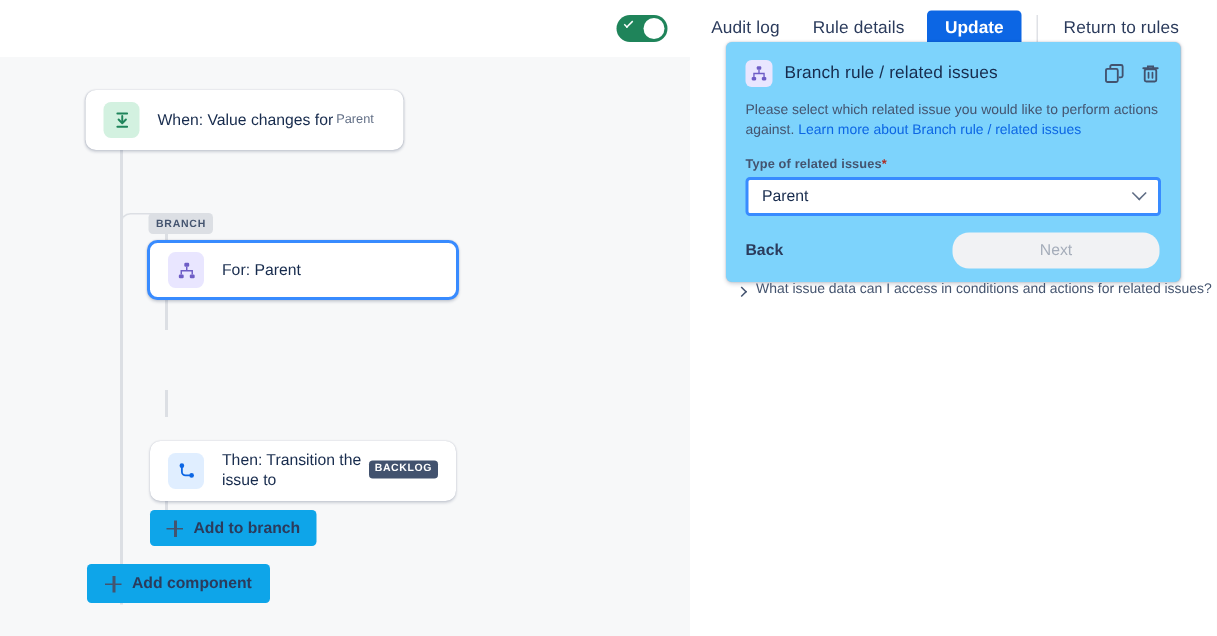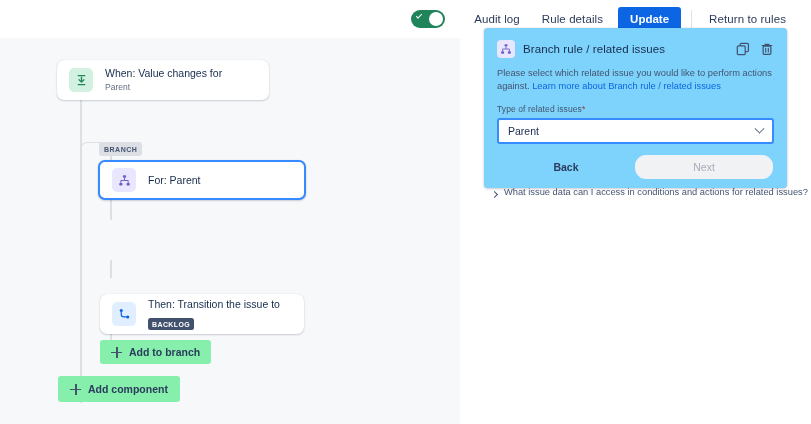--- a/index.html
+++ b/index.html
@@ -50,21 +50,21 @@
 
   .node {
     position: absolute; background: #ffffff; border-radius: 7px;
     box-shadow: 0 1px 2px rgba(9,30,66,.18), 0 0 1px rgba(9,30,66,.18);
     display: flex; align-items: center; gap: 12px; cursor: pointer;
   }
   .node .ico {
     width: 24px; height: 24px; border-radius: 5px; flex: none;
     display: flex; align-items: center; justify-content: center;
   }
-  .node .txt { display: flex; flex-direction: column; gap: 2px; min-width: 0; }
+  .node .txt { display: flex; flex-direction: row; gap: 2px; min-width: 0; }
   .node .t1 { font-size: 10.5px; color: #172b4d; line-height: 13px; }
   .node .t2 { font-size: 8.5px; color: #626f86; line-height: 11px; }
 
   #node-trigger { left: 57px; top: 22px; width: 212px; height: 40px; padding: 0 12px; }
   #node-branch  { left: 98px; top: 122px; width: 208px; height: 40px; padding: 14px 12px;
                   border: 2px solid #388bff; }
   #node-cond    { left: 100px; top: 182px; width: 204px; height: 40px; padding: 0 12px; }
   #node-action  { left: 100px; top: 240px; width: 204px; height: 40px; padding: 0 12px; margin-top: 16px; }
 
   .badge-backlog {
@@ -89,21 +89,21 @@
     border-top-left-radius: 7px; border-right: none; border-bottom: none;
   }
 
   .branch-chip {
     position: absolute; left: 99px; top: 104px;
     background: #dcdfe4; color: #44546f; font-size: 7px; font-weight: 600;
     letter-spacing: .5px; padding: 2.5px 5px; border-radius: 3px; line-height: 9px;
   }
 
   .add-btn {
-    position: absolute; background: #86efac; border-radius: 3px;
+    position: absolute; background: #0ea5e9; border-radius: 3px;
     display: flex; align-items: center; gap: 7px; cursor: pointer;
     color: #2b3b5c; font-size: 10.5px; font-weight: 600;
   }
   #add-branch { left: 100px; top: 302px; padding: 6px 11px; }
   #add-component { left: 58px; top: 338px; padding: 7px 12px; justify-content: space-between; }
   .plus {
     position: relative; width: 11px; height: 11px; flex: none;
   }
   .plus::before, .plus::after {
     content: ""; position: absolute; background: #44546f;
@@ -126,40 +126,40 @@
   .panel-title { font-size: 11.5px; color: #172b4d; flex: 1; letter-spacing: .1px; }
   .panel-actions { display: flex; gap: 10px; align-items: center; }
   .pa-ico { cursor: pointer; display: flex; align-items: center; }
 
   .panel-desc {
     font-size: 9.3px; color: #44546f; line-height: 13px; margin-top: 9px;
   }
   .panel-desc a { color: #0c66e4; text-decoration: none; cursor: pointer; }
 
   .field-label {
-    font-size: 8.5px; color: #44546f; margin-top: 11px; font-weight: 400;
+    font-size: 8.5px; color: #44546f; margin-top: 11px; font-weight: 700;
     letter-spacing: .1px;
   }
   .field-label .req { color: #ae2e24; }
   .select {
     margin-top: 4px; height: 26px; border: 2px solid #388bff; border-radius: 3px;
     background: #ffffff; display: flex; align-items: center;
     padding: 0 9px; font-size: 10.5px; color: #172b4d; cursor: pointer;
   }
   .select .val { flex: 1; }
   .chev {
     width: 7px; height: 7px; border-right: 1.4px solid #5e6c84;
     border-bottom: 1.4px solid #5e6c84; transform: rotate(45deg) translate(-2px,-2px);
   }
 
   .btn-row {
     display: flex; gap: 0px; margin-top: 11px; justify-content: flex-start;
   }
   .btn-back {
-    width: 138px; text-align: center; font-size: 10.5px; font-weight: 700;
+    width: 138px; font-size: 10.5px; font-weight: 700;
     color: #2b3b5c; padding: 6px 0; cursor: pointer; border-radius: 3px;
   }
   .btn-next {
     width: 138px; text-align: center; font-size: 10.5px;
     color: #a5adba; background: #f1f2f4; padding: 6px 0;
     border-radius: 11px; cursor: default;
   }
 
   .expander {
     position: absolute; left: 492px; top: 187px;

